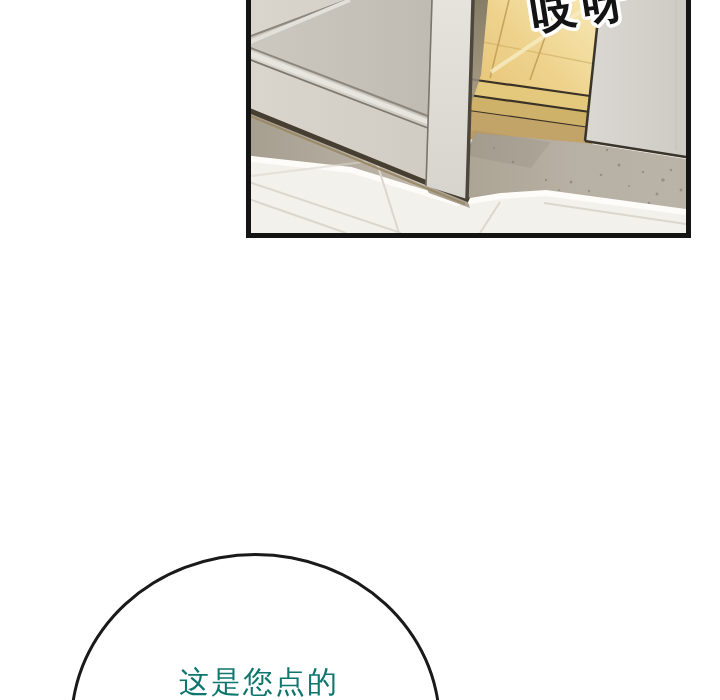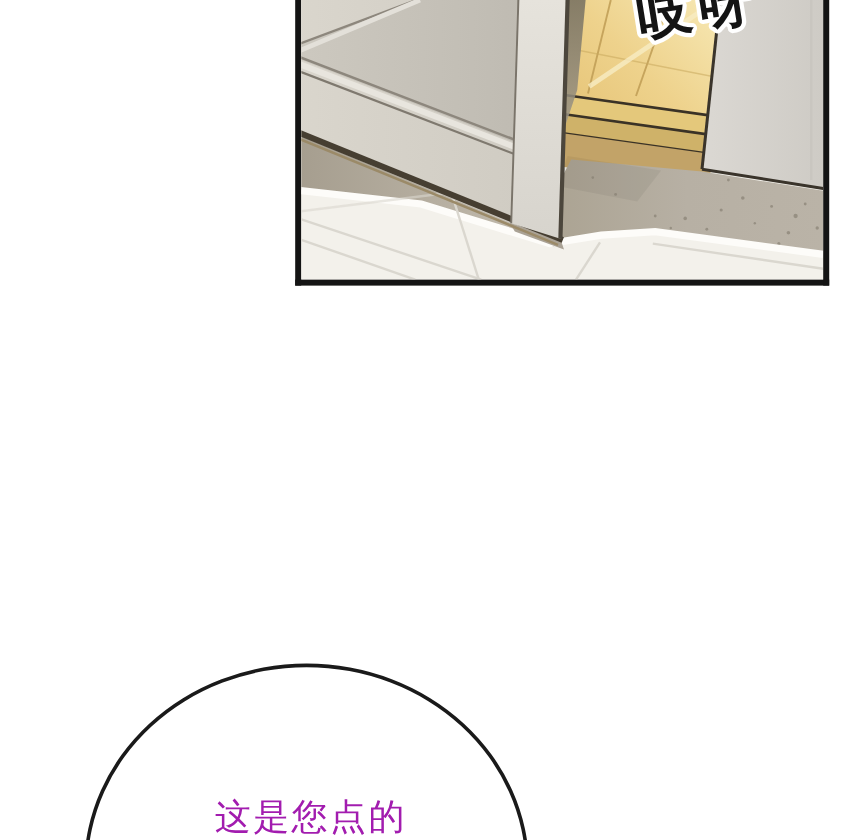--- a/index.html
+++ b/index.html
@@ -40,21 +40,21 @@
     background:#ffffff;
     border:3.5px solid #1a1a1a;
     border-radius:50%;
   }
   .bubble-text{
     position:absolute;
     left:179px;top:666px;
     font-size:30px;
     line-height:1.05;
     letter-spacing:2px;
-    color:#a21caf;
+    color:#0f766e;
     white-space:nowrap;
   }
 </style>
 </head>
 <body>
 
 <div class="page">
 
   <div class="panel">
     <svg viewBox="0 0 435 233" preserveAspectRatio="none">

